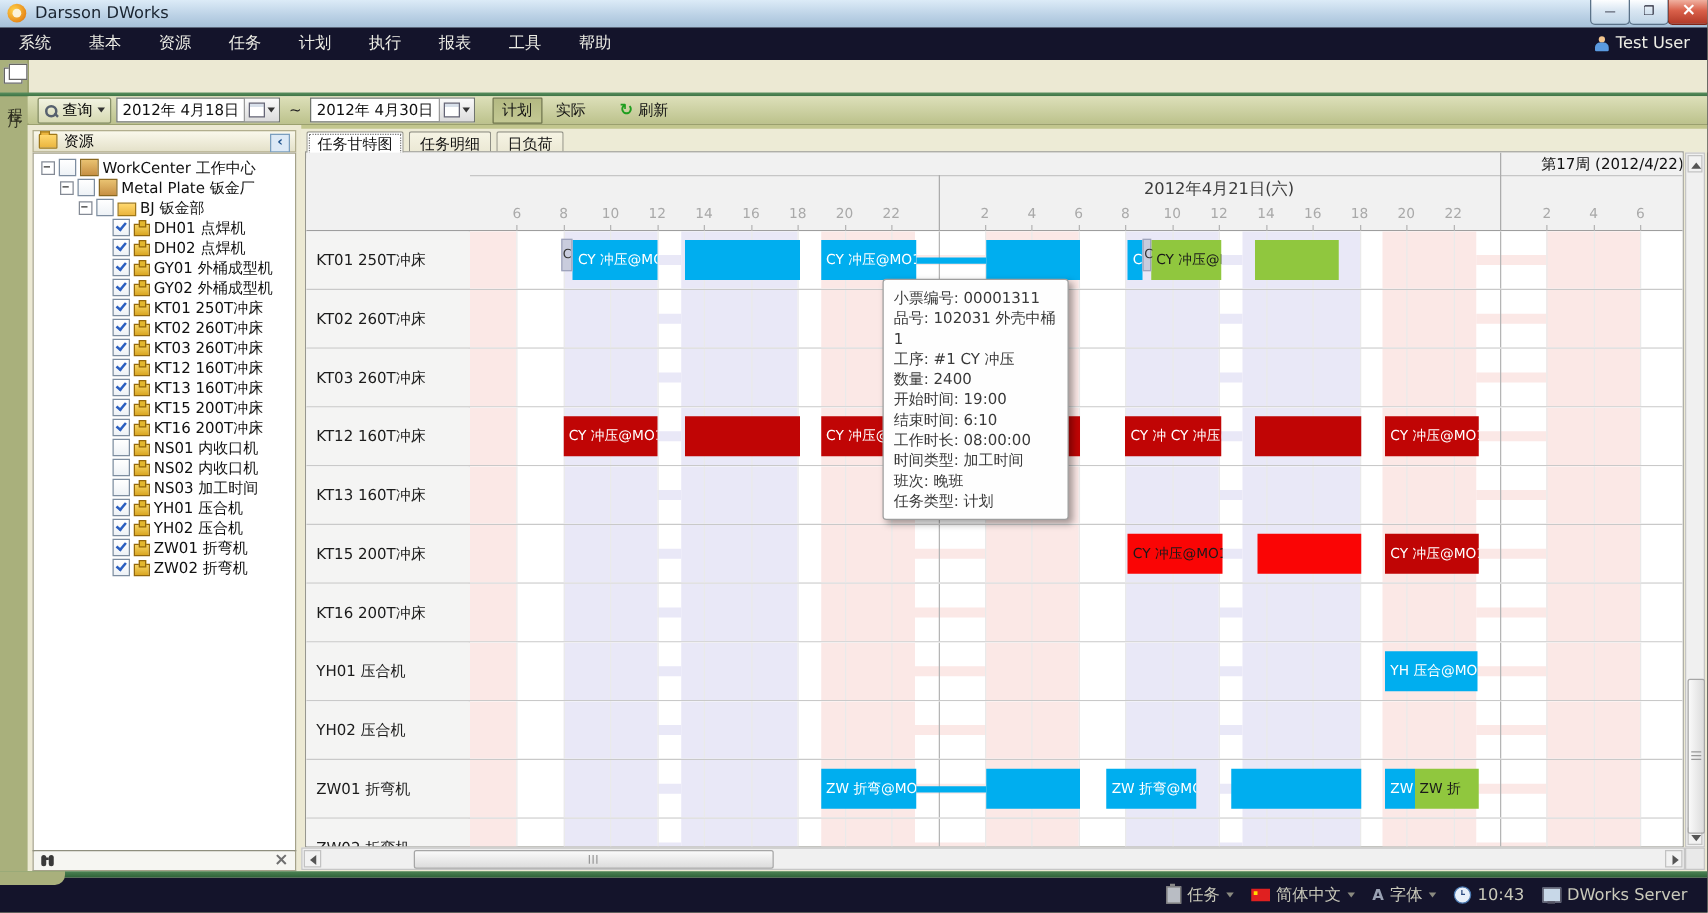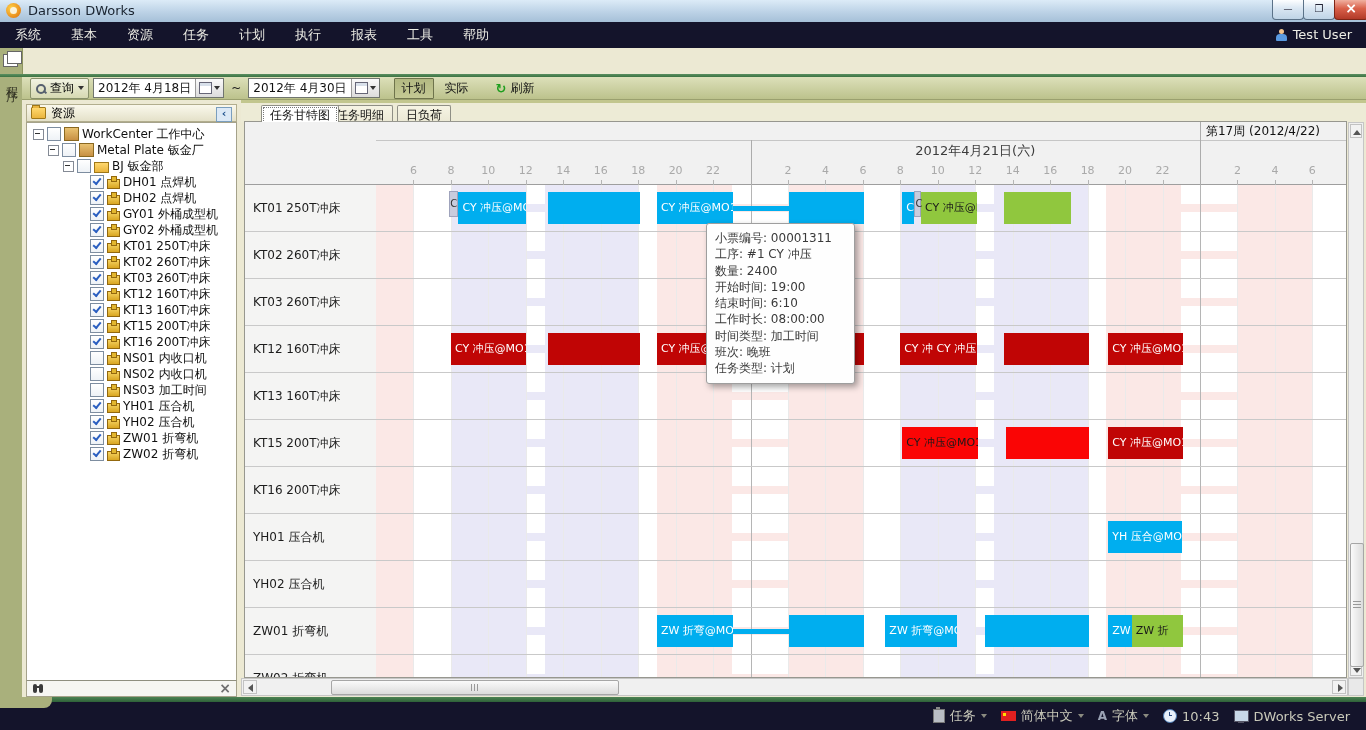--- a/index.html
+++ b/index.html
@@ -363,30 +363,30 @@
         <span class="tree-icon ti-machine"></span>
         <span class="tree-label">ZW02 折弯机</span>
       </div>
     </div>
   <div id="res-findbar" class="abs">
     <span class="binocular-icon"></span>
     <span id="findbar-close"></span>
   </div>
 
   <div id="main-top" class="abs">
-      <div class="view-tab active" style="left: 20px;">任务甘特图</div>
+      <div class="view-tab active" style="left: 4px;">任务甘特图</div>
       <div class="view-tab" style="left: 86px;">任务明细</div>
       <div class="view-tab" style="left: 156px;">日负荷</div>
     </div>
 
   <div id="chart" class="abs">
     <div id="timeline">
       <div id="tl-header">
         <div id="week-row-line"></div>
-      <div class="week-label" style="left: 823.988px; right: 0px;">第17周 (2012/4/22)</div>
+      <div class="week-label" style="left: 823.988px; right: 0px; text-align: right;">第17周 (2012/4/22)</div>
           <div class="tick-label" style="left: 37.454px;">6</div>
           <div class="tick-mark" style="left: 37.454px;"></div>
           <div class="tick-label" style="left: 74.908px;">8</div>
           <div class="tick-mark" style="left: 74.908px;"></div>
           <div class="tick-label" style="left: 112.362px;">10</div>
           <div class="tick-mark" style="left: 112.362px;"></div>
           <div class="tick-label" style="left: 149.816px;">12</div>
           <div class="tick-mark" style="left: 149.816px;"></div>
           <div class="tick-label" style="left: 187.27px;">14</div>
           <div class="tick-mark" style="left: 187.27px;"></div>
@@ -931,20 +931,21 @@
     </div>
     <div class="sb-arrow" style="left:1090px;top:1px;width:14px;height:14px;">
       <span class="tri" style="left:5px;top:3px;border-top:4px solid transparent;border-bottom:4px solid transparent;border-left:5px solid #555;"></span>
     </div>
     <div id="hthumb"></div>
   </div>
   <div id="sb-corner" class="abs"></div>
 
   <div id="tooltip" class="abs">
       <div>小票编号: 00001311</div>
+      <div>品号: 102031 外壳中桶1</div>
       <div>工序: #1  CY 冲压</div>
       <div>数量: 2400</div>
       <div>开始时间: 19:00</div>
       <div>结束时间: 6:10</div>
       <div>工作时长: 08:00:00</div>
       <div>时间类型: 加工时间</div>
       <div>班次: 晚班</div>
       <div>任务类型: 计划</div>
     </div>
 

